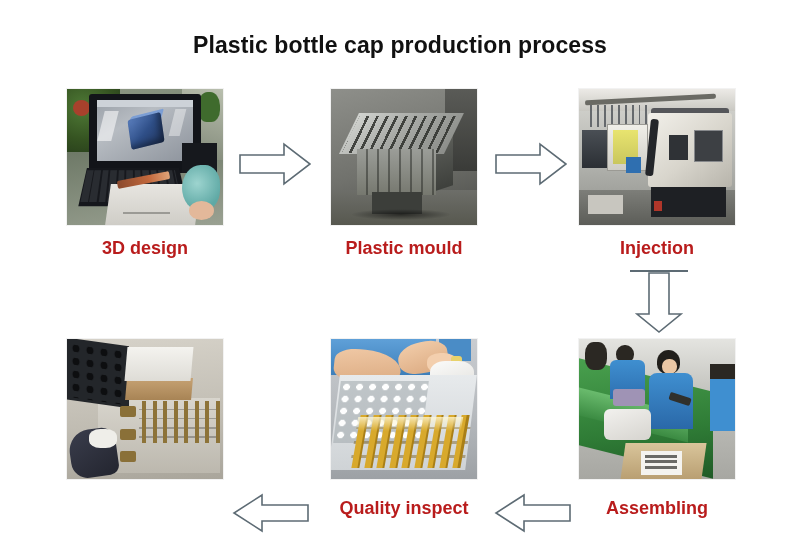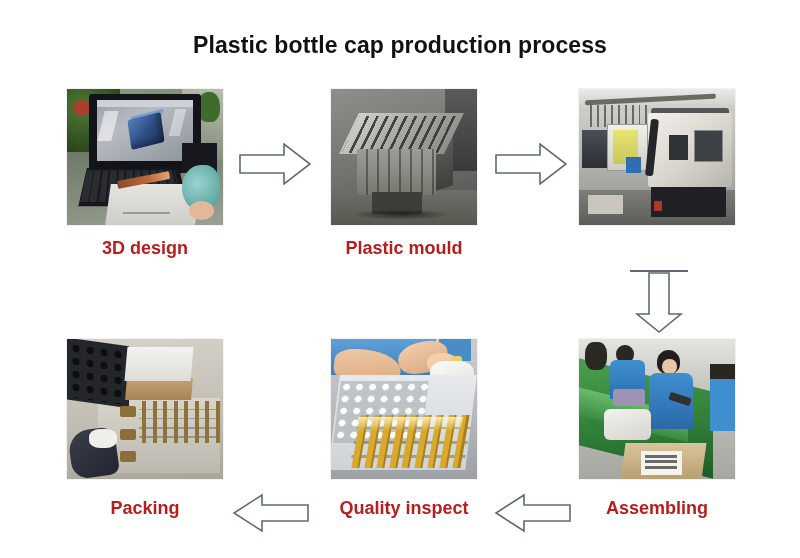--- a/index.html
+++ b/index.html
@@ -349,20 +349,21 @@
       <div class="layer p3-hose"></div>
       <div class="layer p3-base"></div>
       <div class="layer p3-darkbase"></div>
       <div class="layer p3-palebox"></div>
       <div class="layer p3-redbit"></div>
     </div>
   </div>
 
   <div class="step-label" style="left:62px; top:238px; width:166px;">3D design</div>
   <div class="step-label" style="left:322px; top:238px; width:164px;">Plastic mould</div>
+  <div class="step-label" style="left:574px; top:238px; width:166px;">Injection</div>
 
   <div class="underline-rule" style="left:630px; top:270px; width:58px;"></div>
 
   <div class="arrow" style="left:634px; top:272px;">
     <svg width="50" height="62" viewBox="0 0 50 62" aria-hidden="true">
       <polygon points="15,1 35,1 35,42 47,42 25,60 3,42 15,42" fill="#ffffff" stroke="#5d6b74" stroke-width="1.6" stroke-linejoin="miter"></polygon>
     </svg>
   </div>
 
   <div class="photo" style="left:66px; top:338px; width:158px; height:142px;">
@@ -414,21 +415,20 @@
       <div class="layer p6-w3"></div>
       <div class="layer p6-parts"></div>
       <div class="layer p6-bag"></div>
       <div class="layer p6-carton-ok"></div>
       <div class="layer p6-label"></div>
       <div class="layer p6-labeltext"></div>
       <div class="layer p6-tool"></div>
     </div>
   </div>
 
-  <div class="step-label" style="left:62px; top:498px; width:166px;">Packing</div>
   <div class="step-label" style="left:322px; top:498px; width:164px;">Quality inspect</div>
   <div class="step-label" style="left:574px; top:498px; width:166px;">Assembling</div>
 
   <div class="arrow" style="left:232px; top:492px;">
     <svg width="78" height="42" viewBox="0 0 78 42" aria-hidden="true">
       <polygon points="76,13 30,13 30,3 2,21 30,39 30,29 76,29" fill="#ffffff" stroke="#5d6b74" stroke-width="1.6" stroke-linejoin="miter"></polygon>
     </svg>
   </div>
 
   <div class="arrow" style="left:494px; top:492px;">

